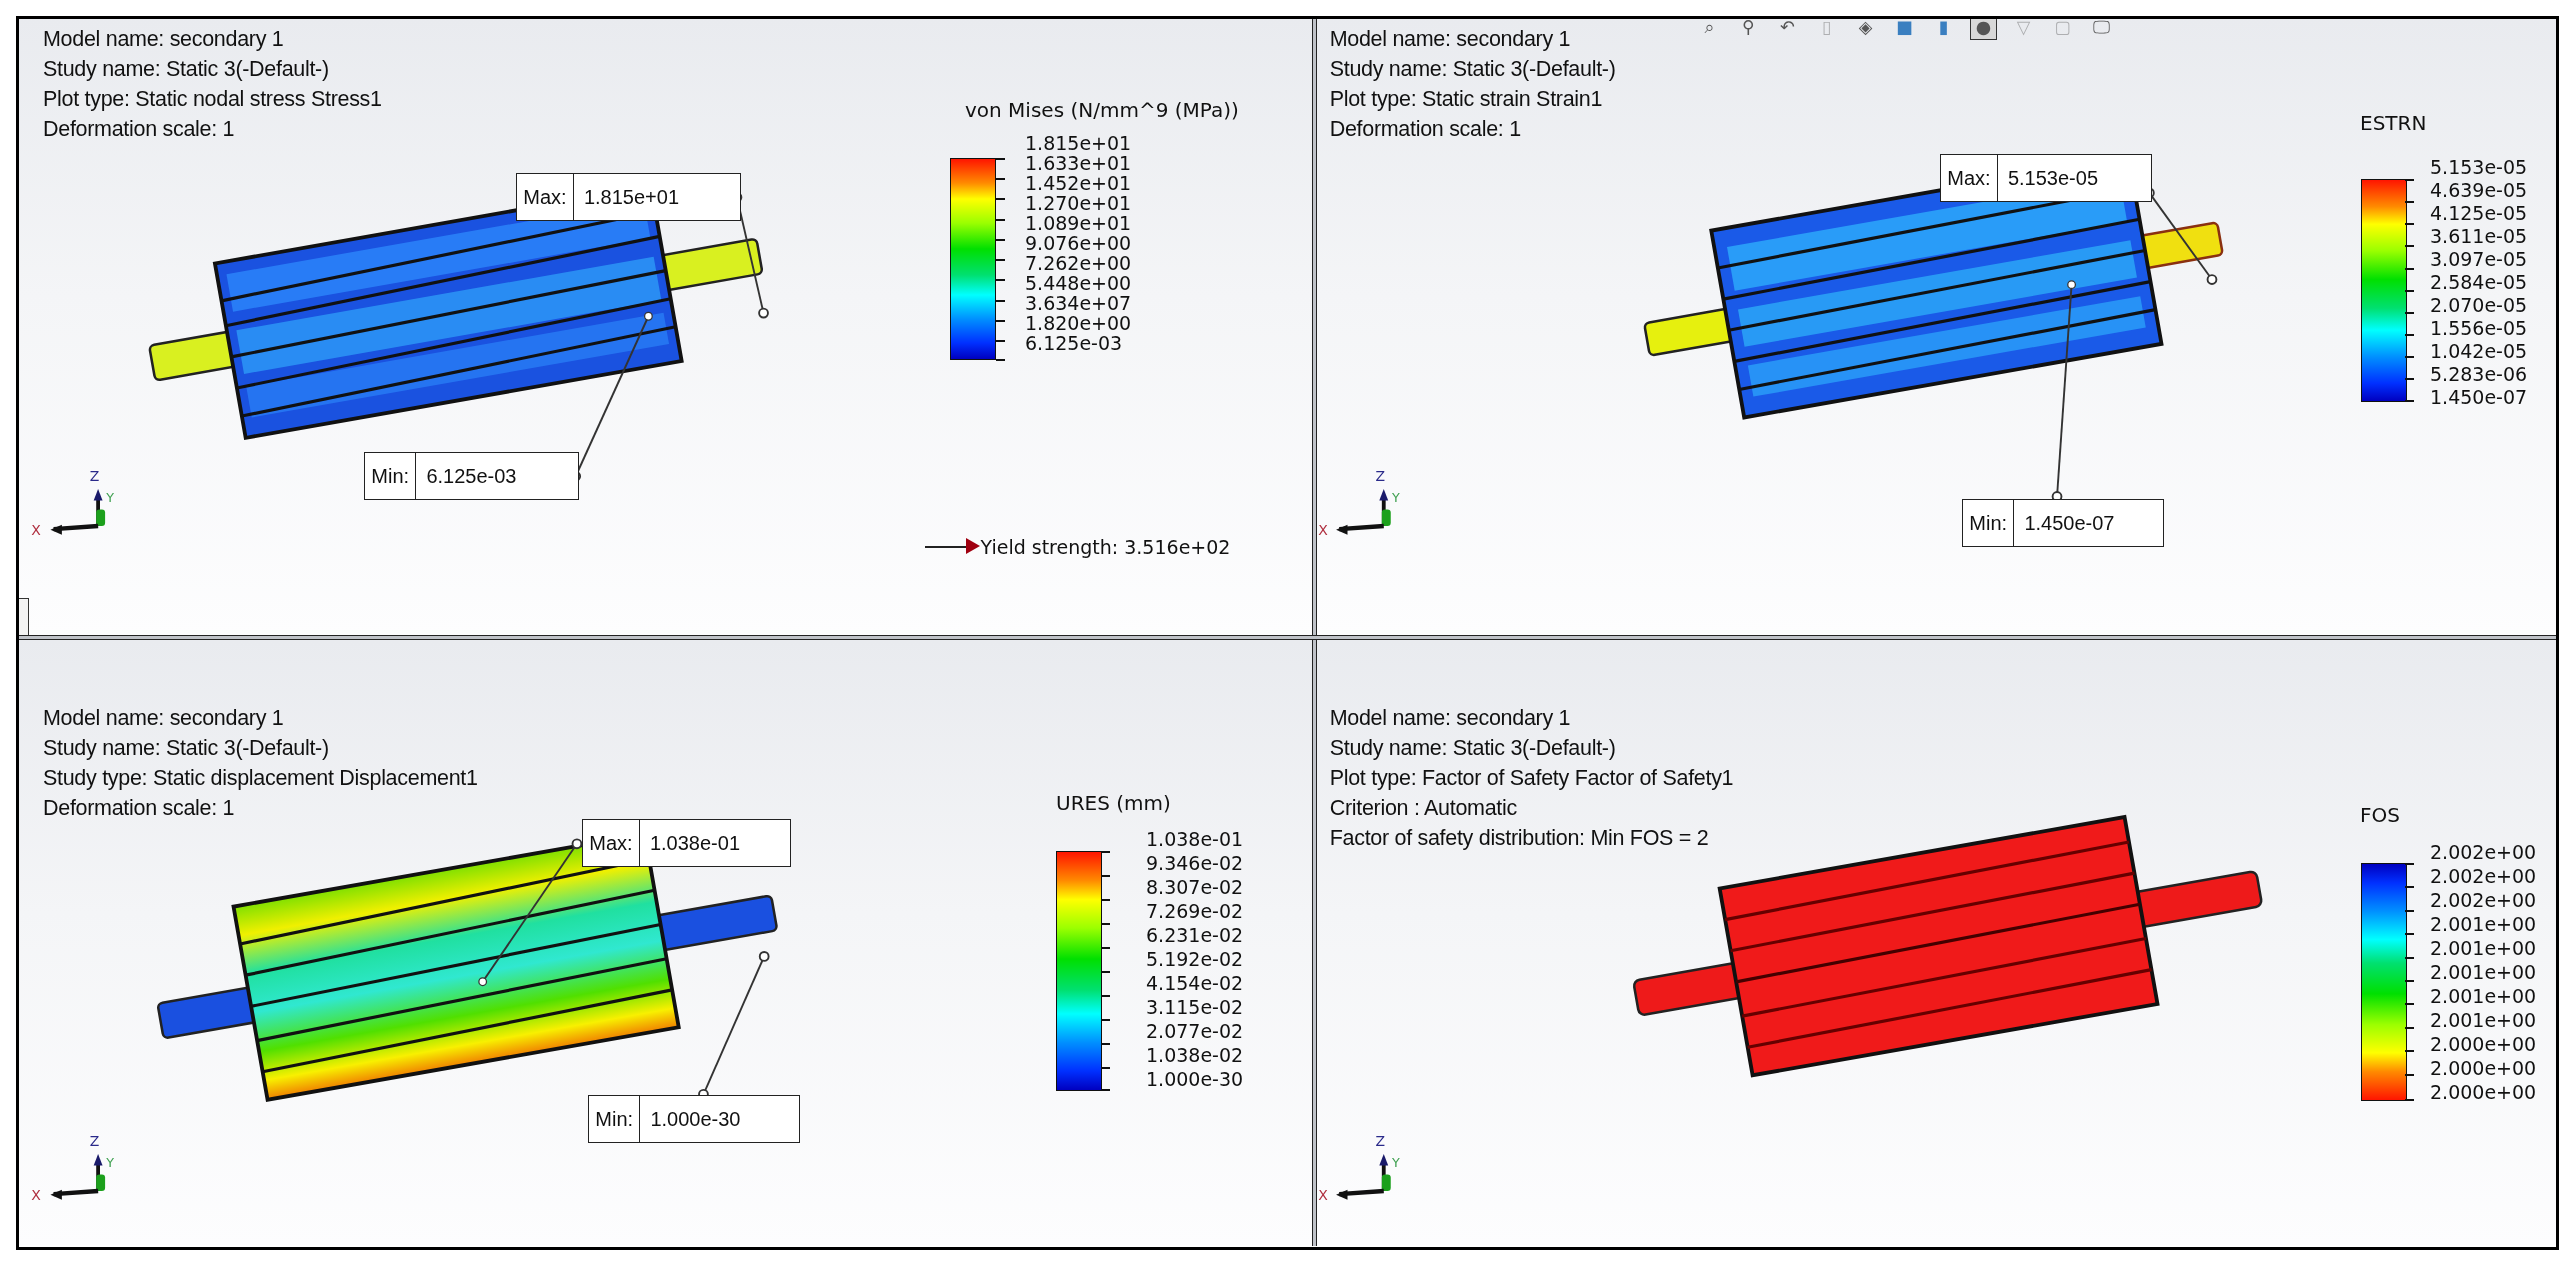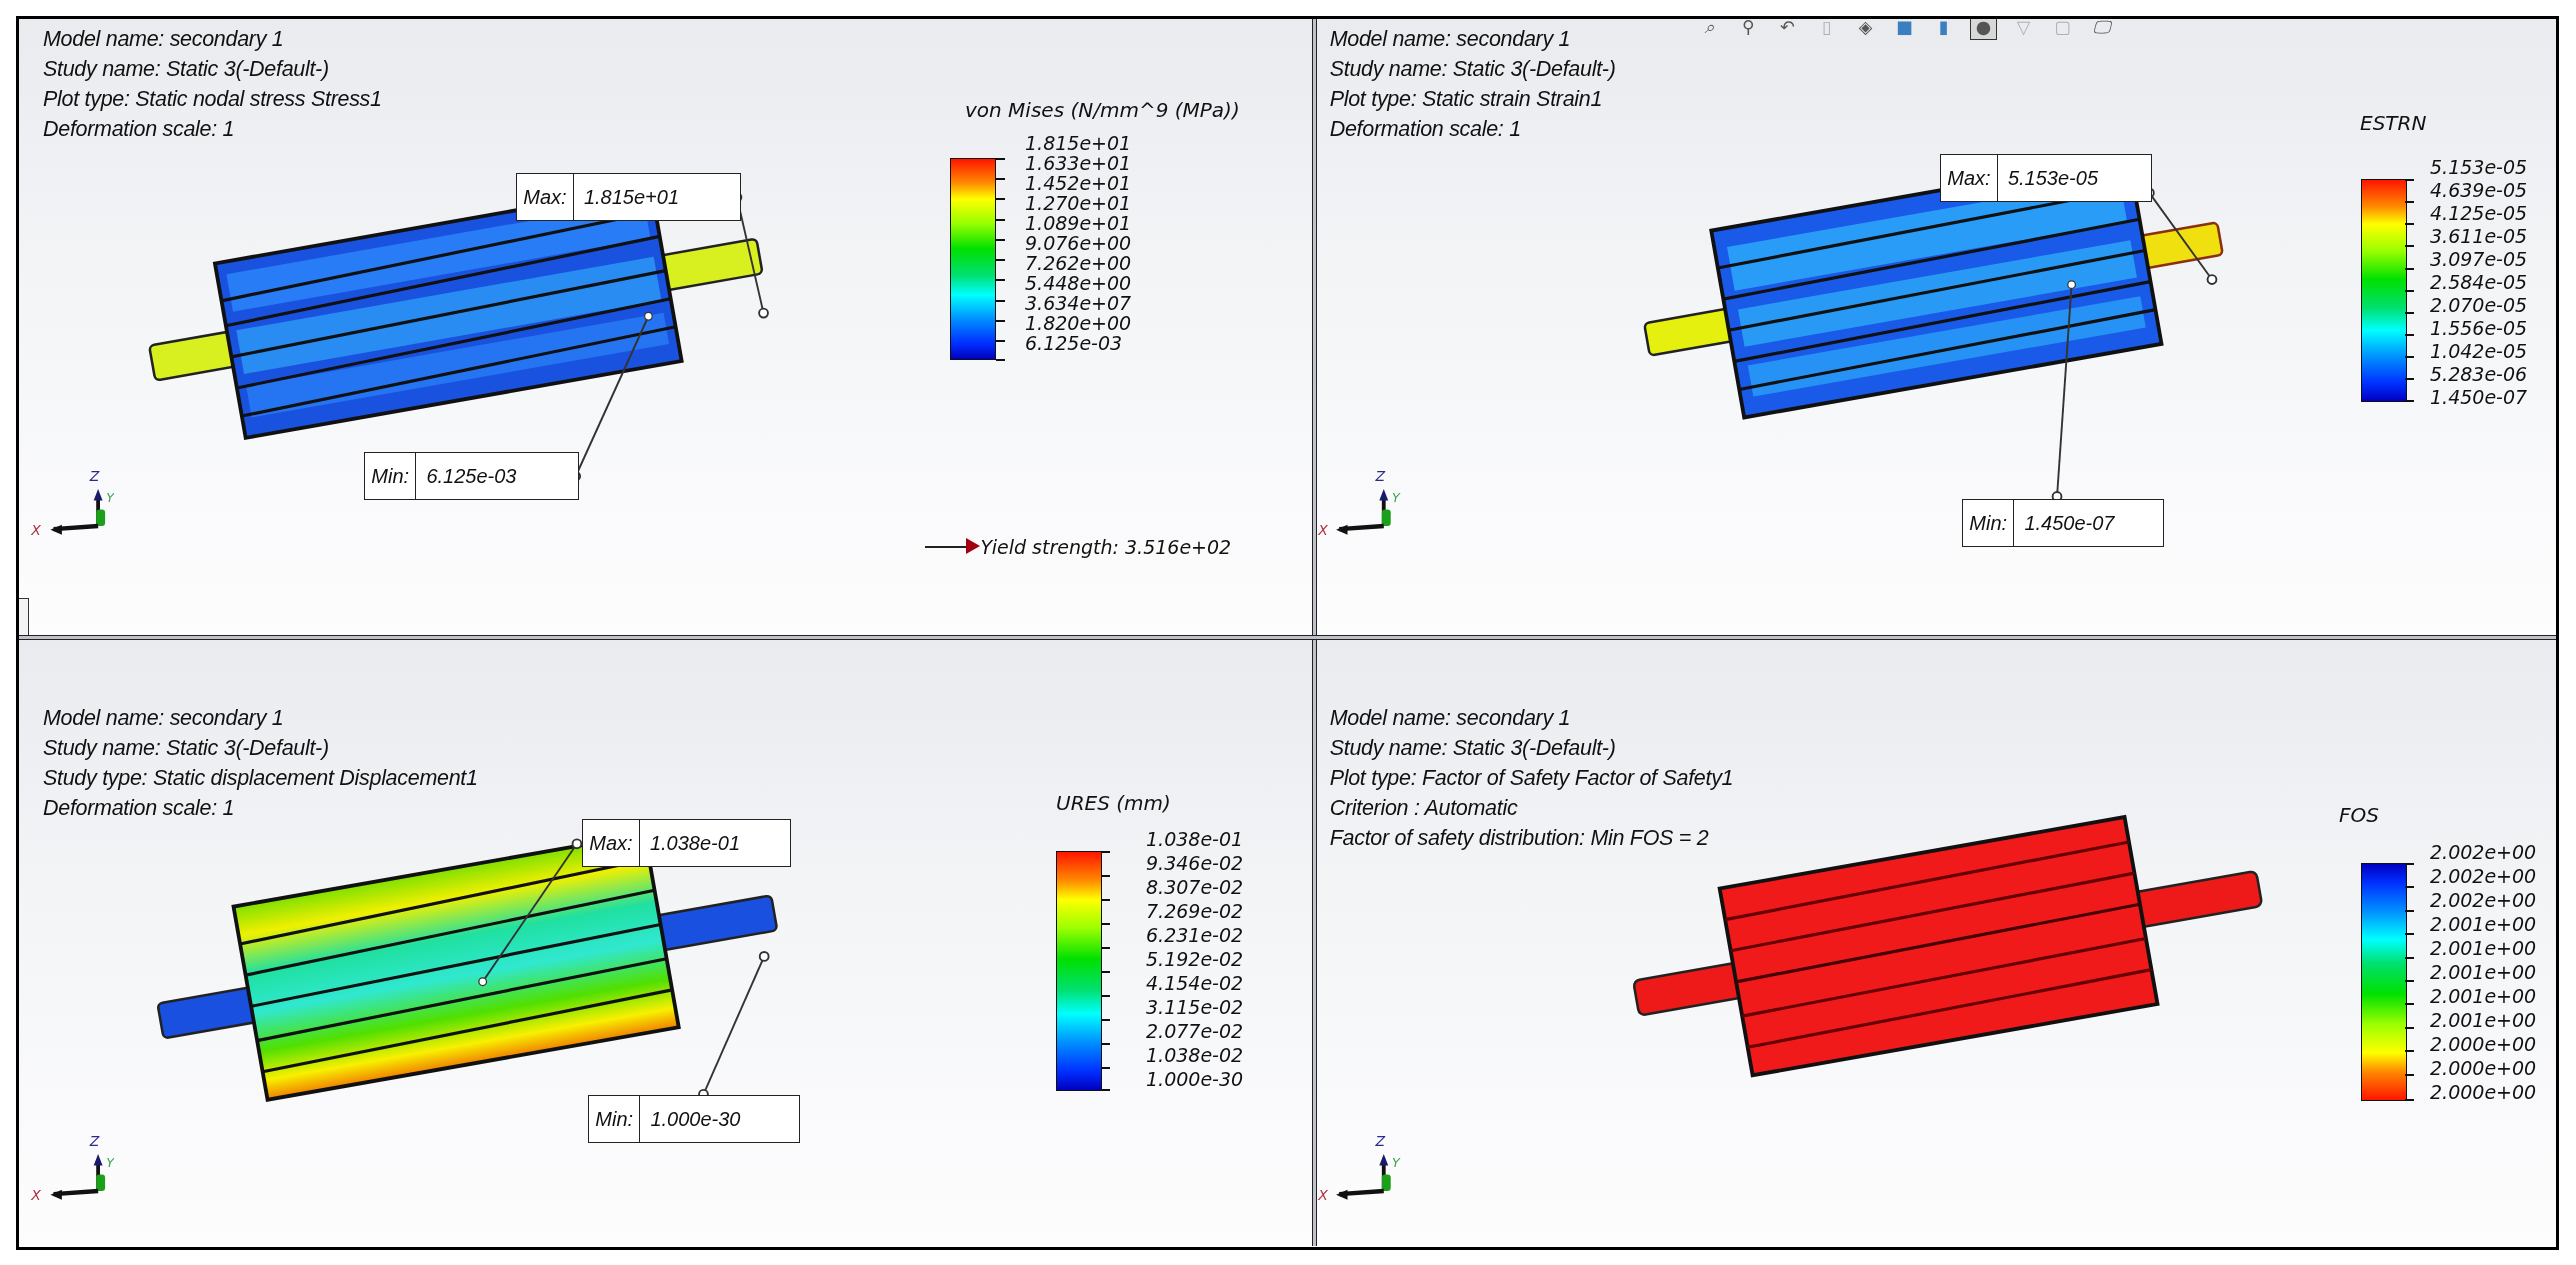--- a/index.html
+++ b/index.html
@@ -1,21 +1,21 @@
 <!DOCTYPE html>
 <html style="font-size:10px"><head>
 <meta charset="utf-8">
 <style>
   html, body { margin:0; padding:0; background:#ffffff; }
   body { width:2576px; height:1265px; position:relative; overflow:hidden;
          font-family:"DejaVu Sans", sans-serif; color:#111; }
   .frame { position:absolute; left:16px; top:16px; width:2543px; height:1234px;
            box-sizing:border-box; border:3.8px solid #000; background:#fff; overflow:hidden; }
   .quad { position:absolute; overflow:hidden;
-          background:linear-gradient(180deg,#e9ebef 0%,#f4f5f7 45%,#fdfdfe 100%);font-style:italic; }
+          background:linear-gradient(180deg,#e9ebef 0%,#f4f5f7 45%,#fdfdfe 100%); }
   .q-tl { left:0; top:0; width:1293px; height:616px; }
   .q-tr { left:1298px; top:0; width:1241px; height:616px; }
   .q-bl { left:0; top:621px; width:1293px; height:605px; }
   .q-br { left:1298px; top:621px; width:1241px; height:605px; }
   .vdiv { position:absolute; left:1293px; top:0; width:5px; height:1227px;
           background:linear-gradient(90deg,#222 0 1.3px,#bfc2c8 1.3px 3.8px,#222 3.8px 5px); }
   .hdiv { position:absolute; left:0; top:616px; width:2537px; height:5px;
           background:linear-gradient(180deg,#222 0 1.3px,#bfc2c8 1.3px 3.8px,#222 3.8px 5px); }
   .side-tab { position:absolute; left:0; top:579px; width:8.9px; height:73px;
               border:1.3px solid #333; border-left:none; background:#f3f3f3; }
@@ -340,21 +340,21 @@
         <rect x="1300" y="500" width="200" height="56" rx="10" fill="#ee1a1a" stroke="#222" stroke-width="4"></rect>
         <rect x="660" y="380" width="650" height="300" fill="#f01a1a" stroke="#111" stroke-width="6"></rect>
         <line x1="660" y1="430" x2="1310" y2="420" stroke="#600" stroke-width="5"></line>
         <line x1="660" y1="480" x2="1310" y2="470" stroke="#600" stroke-width="5"></line>
         <line x1="660" y1="530" x2="1310" y2="520" stroke="#400" stroke-width="5"></line>
         <line x1="660" y1="585" x2="1310" y2="575" stroke="#600" stroke-width="5"></line>
         <line x1="660" y1="635" x2="1310" y2="625" stroke="#600" stroke-width="5"></line>
       </g>
     </svg>
 
-    <div class="legend-title" style="left:1022px; top:163px;">FOS</div>
+    <div class="legend-title" style="left:1043px; top:163px;">FOS</div>
     <div class="cbar rev" style="left:1044px; top:223px; height:238px;"></div>
     <div class="ticks" style="left:1088px; top:223px; height:238px;">
       <span style="top:0"></span>
         <span style="top:23.4px"></span>
         <span style="top:47px"></span>
         <span style="top:70px"></span>
         <span style="top:94px"></span>
         <span style="top:117px"></span>
         <span style="top:140px"></span>
         <span style="top:164px"></span>

